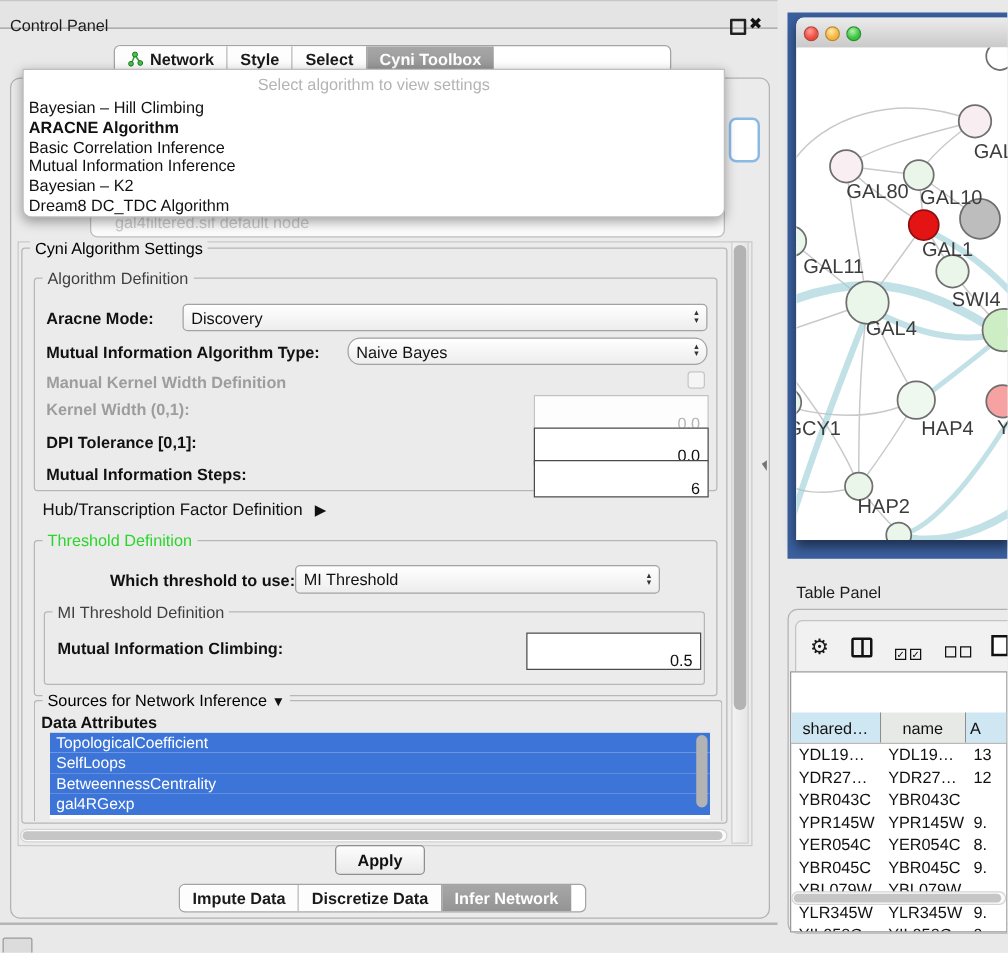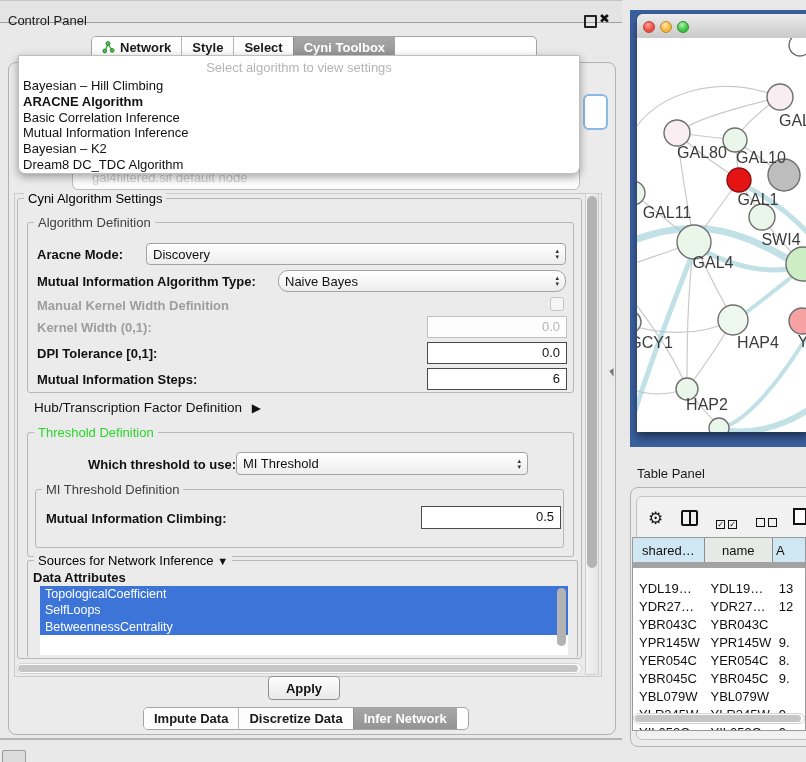--- a/index.html
+++ b/index.html
@@ -39,21 +39,21 @@
   
   .scrollpane{left:14px;top:193px;width:586px;height:482px;border:1px solid #cacaca;background:#ebebeb;}
   .groupbox{border:1px solid #b7b7b7;border-radius:3px;}
   .grouplabel{position:absolute;top:-8px;left:6px;background:#ebebeb;padding:0 4px;font-size:13px;white-space:nowrap;}
   .grouplabel.blue{color:#404040;}
   .grouplabel.green{color:#2bd52b;}
   .flabel{font-size:13px;font-weight:bold;color:#111;white-space:nowrap;}
   .flabel.disabled{color:#9d9d9d;}
   .combo{display:flex;align-items:center;box-sizing:border-box;border:1px solid #a3a3a3;border-radius:4px;background:linear-gradient(#ffffff,#ededed);font-size:13px;color:#111;padding:0 6px;height:22px;}
   .spinner{margin-left:auto;display:flex;flex-direction:column;line-height:6px;font-size:7px;color:#333;}
-  .numfield{box-sizing:border-box;border:1px solid #4a4a4a;background:#fff;font-size:13px;color:#111;text-align:right;padding:2px 6px;height:22px;}
+  .numfield{box-sizing:border-box;border:1px solid #4a4a4a;background:#fff;font-size:13px;color:#111;text-align:right;padding:14px 6px;height:22px;}
   .numfield.disabled{border-color:#c2c2c2;color:#b5b5b5;background:#fdfdfd;}
   .checkbox{width:14px;height:14px;border:1px solid #c6c6c6;border-radius:3px;background:#f5f5f5;box-sizing:border-box;}
   .tri{display:inline-block;color:#111;font-size:12px;}
   .datalist{left:40px;top:586px;width:528px;height:69px;overflow:hidden;background:#fff;}
   .datalist-item{background:#3c74d8;color:#fff;font-size:12.5px;line-height:16.4px;padding-left:5px;white-space:nowrap;}
   .vthumb{background:#b3b3b3;border-radius:5px;}
   .scrolltrack-v{background:linear-gradient(90deg,#f2f2f2,#e6e6e6);border:1px solid #cfcfcf;box-sizing:border-box;}
   .hscroll{background:#fbfbfb;border:1px solid #d4d4d4;border-radius:6px;box-sizing:border-box;}
   .hthumb{background:#c6c6c6;border-radius:5px;}
   .apply-btn{left:268px;top:676px;width:70px;height:22px;border:1px solid #8f8f8f;border-radius:4px;background:linear-gradient(#fdfdfd,#e9e9e9);font-size:13px;font-weight:bold;color:#111;display:flex;align-items:center;justify-content:center;}
@@ -69,25 +69,25 @@
   
   .tp-title{left:637px;top:466px;font-size:13px;color:#1c1c1c;}
   .tp-frame{left:630px;top:487px;width:184px;height:258px;background:#ebebeb;border:1px solid #b2b2b2;border-radius:8px;}
   .tp-inner{left:636px;top:496px;width:176px;height:242px;background:#f1f1f1;border:1px solid #c4c4c4;border-radius:6px;}
   .tp-toolbar-icon{display:flex;align-items:center;justify-content:center;color:#1a1a1a;}
   .cols-icon{width:17px;height:16px;border:2px solid #111;border-radius:2px;position:relative;box-sizing:border-box;}
   .cols-icon:after{content:"";position:absolute;left:6px;top:0;width:2px;height:100%;background:#111;}
   .cb{width:9px;height:9px;border:1.5px solid #111;box-sizing:border-box;display:inline-block;font-size:8px;line-height:7px;text-align:center;font-weight:bold;}
   .page-icon{width:14px;height:17px;border:2px solid #111;box-sizing:border-box;background:#fff;}
   .grid{left:632px;top:537px;width:174px;background:#fff;border:1px solid #9a9a9a;box-sizing:border-box;}
-  .grid-header{display:flex;height:24px;border-bottom:6px solid #a3a3a3;}
+  .grid-header{display:flex;height:24px;border-bottom:1px solid #a3a3a3;margin-top:32px;}
   .hcell{box-sizing:border-box;border-right:1px solid #8d8d8d;font-size:13px;color:#111;display:flex;align-items:center;justify-content:center;overflow:hidden;}
   .hcell.blue{background:#cfe7f3;}
   .hcell.gray{background:#e7e9e7;}
-  .grid-rows{height:150px;overflow:hidden;margin-top:12px;}
+  .grid-rows{height:150px;overflow:hidden;}
   .grow{display:flex;height:18px;font-size:13px;color:#111;}
   .gcell{box-sizing:border-box;padding:1px 0 0 6px;overflow:hidden;white-space:nowrap;}
   .cursor-mark{left:611px;top:369px;width:0;height:0;border-top:7px solid #555;border-right:5px solid transparent;transform:rotate(-35deg);opacity:.8;}
 </style>
 </head>
 <body>
 
 <div class="abs titlebar"></div>
 <div class="abs titlebar-text">Control Panel</div>
 <div class="abs float-icon"></div>
@@ -193,20 +193,21 @@
   <span class="grouplabel">
     <span>Sources for Network Inference</span>
     <span class="tri" style="font-size:11px;">▼</span>
   </span>
 </div>
 <div class="abs flabel" style="left:33px;top:570px;">Data Attributes</div>
 <div class="abs datalist">
   <div class="datalist-item">TopologicalCoefficient</div>
   <div class="datalist-item">SelfLoops</div>
   <div class="datalist-item">BetweennessCentrality</div>
+  <div class="datalist-item">gal4RGexp</div>
 </div>
 <div class="abs vthumb" style="left:557px;top:588px;width:9px;height:58px;"></div>
 
 <div class="abs scrolltrack-v" style="left:585px;top:193px;width:14px;height:482px;"></div>
 <div class="abs vthumb" style="left:587px;top:196px;width:10px;height:372px;"></div>
 <div class="abs hscroll" style="left:16px;top:663px;width:566px;height:11px;">
   <div class="hthumb" style="margin:1px;height:7px;width:560px;"></div>
 </div>
 
 <div class="abs apply-btn">Apply</div>

